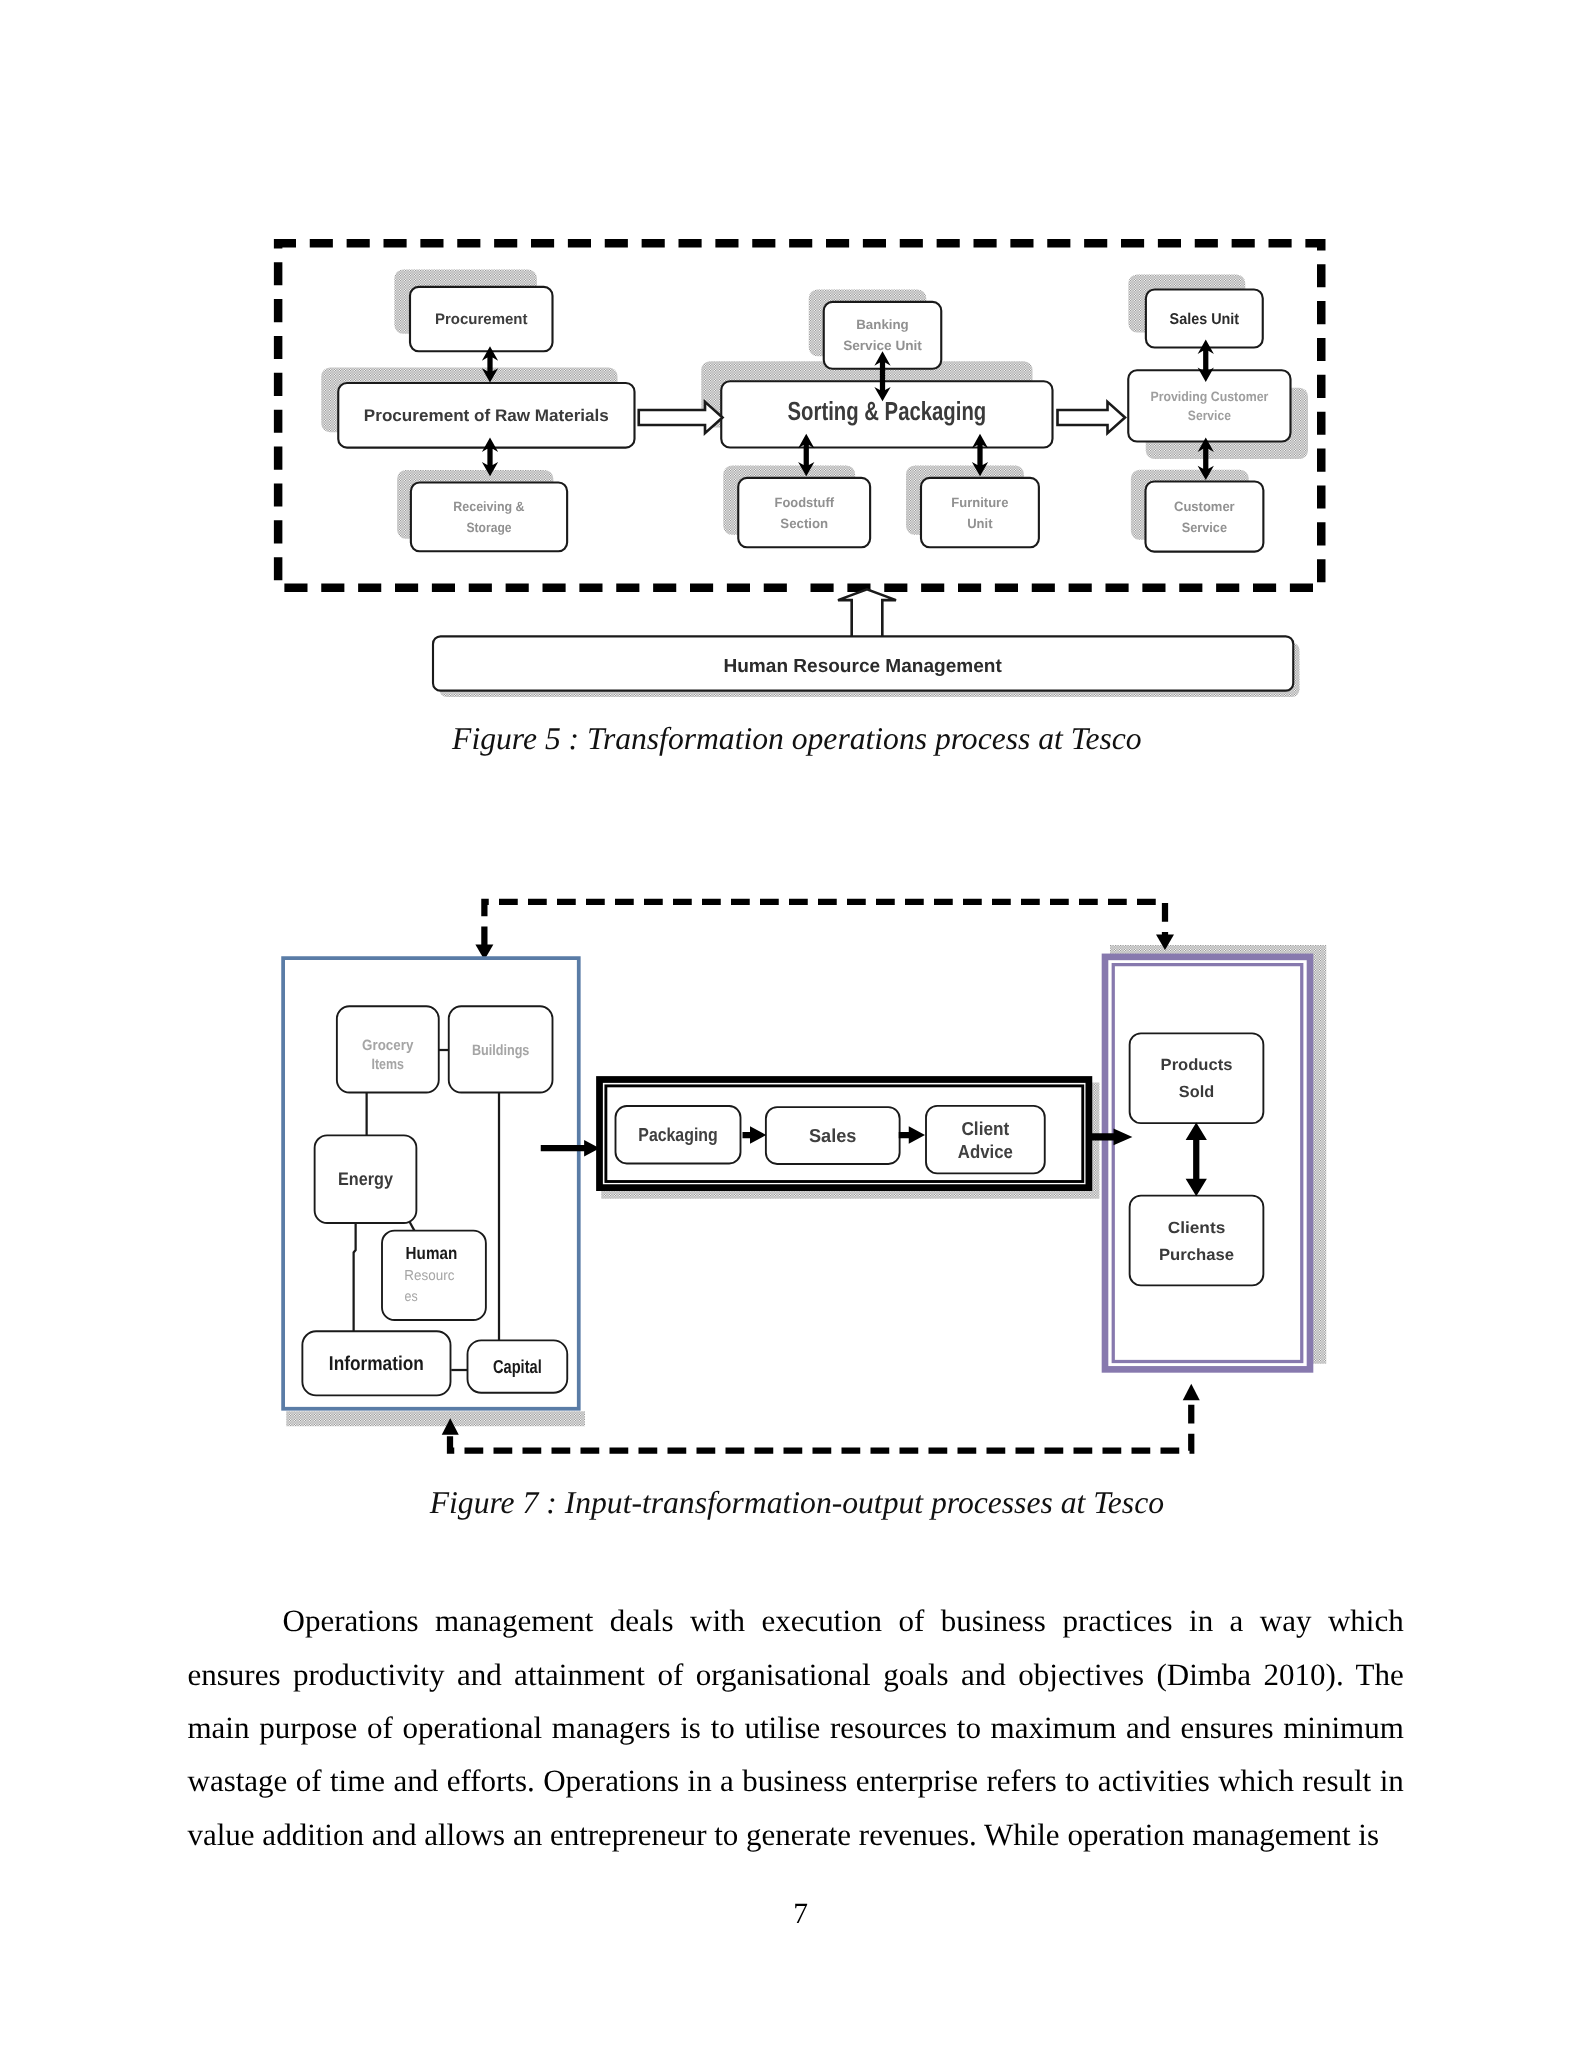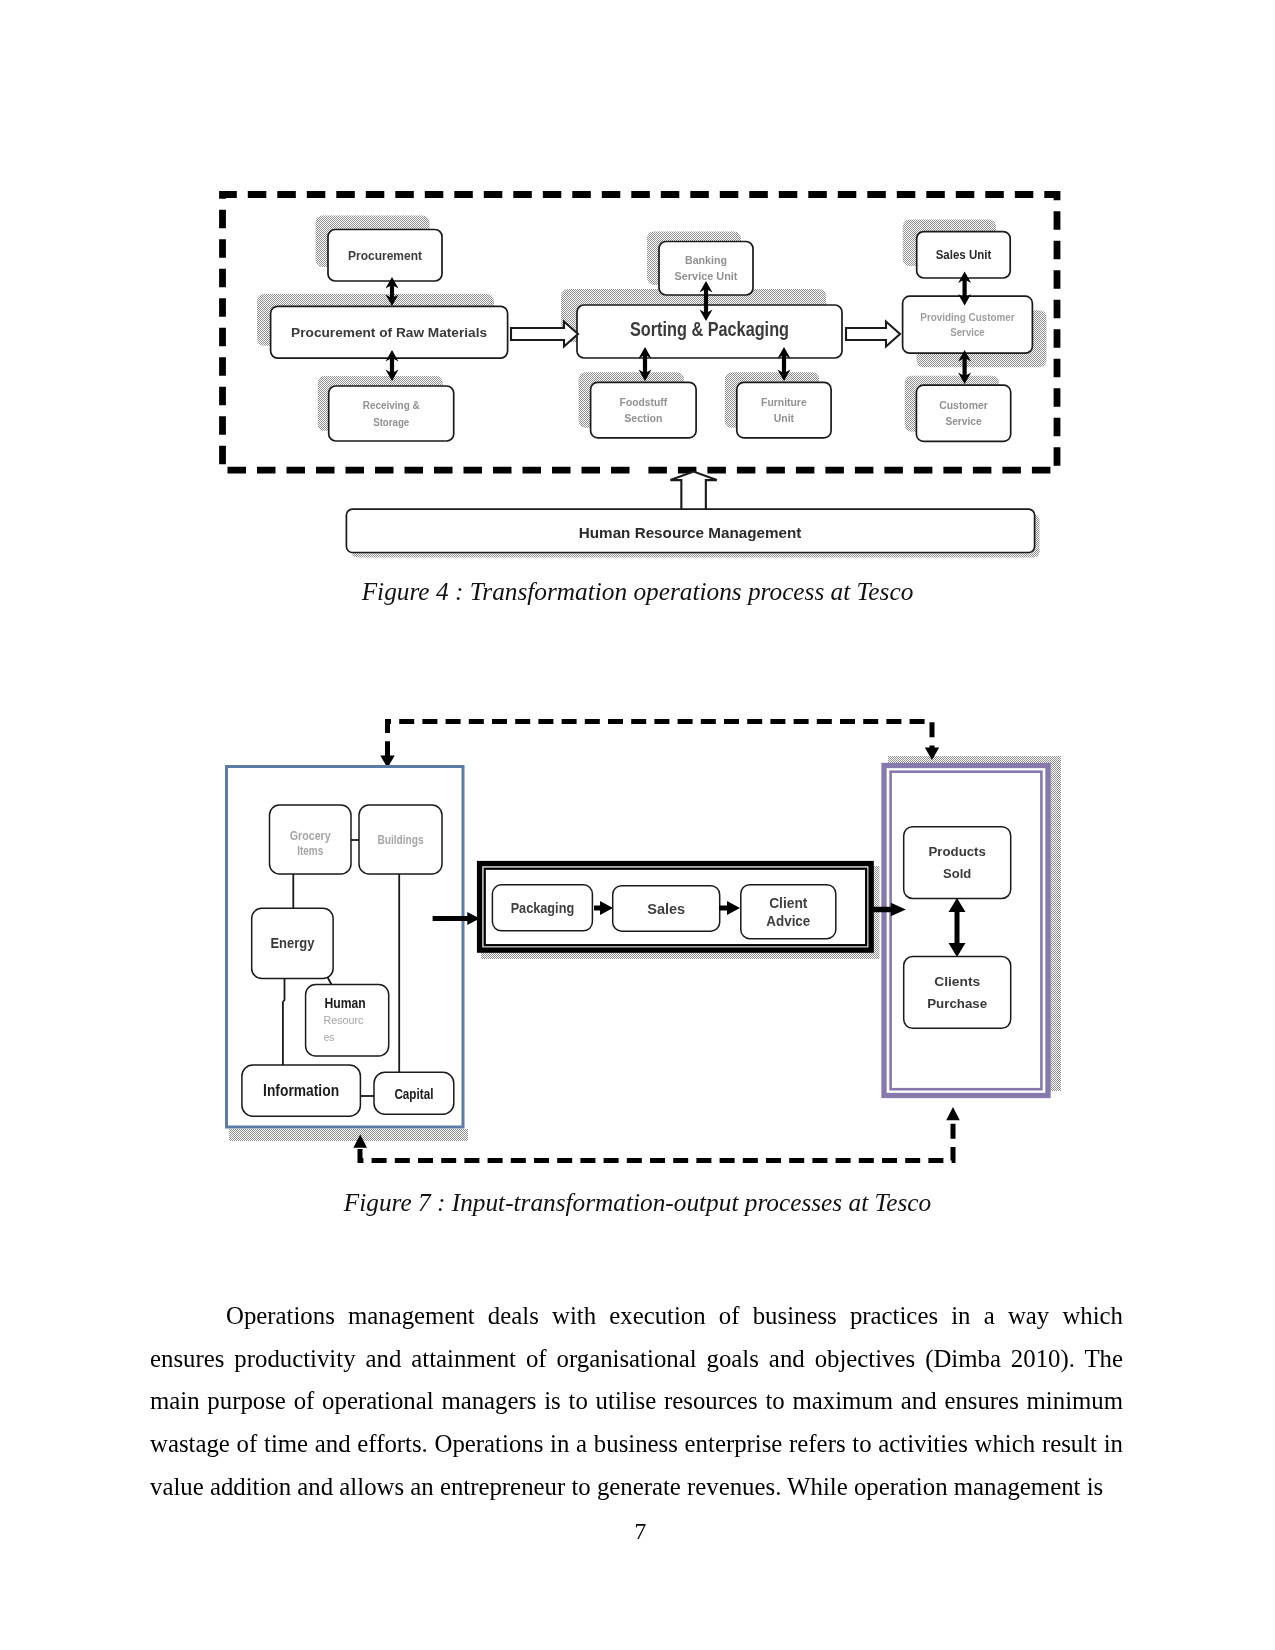--- a/index.html
+++ b/index.html
@@ -2,21 +2,21 @@
 <html><head>
 <meta charset="utf-8">
 <style>
   html,body{margin:0;padding:0;background:#fff;}
   body{width:1275px;height:1650px;position:relative;overflow:hidden;
        font-family:"Liberation Serif",serif;color:#000;
        -webkit-font-smoothing:antialiased;}
   .fig-caption{position:absolute;width:100%;text-align:center;font-style:italic;
        font-family:"Liberation Serif",serif;font-size:25.3px;color:#111;}
   #body-paragraph{position:absolute;left:150px;top:1277px;width:973px;
-       font-size:24.8px;line-height:42.7px;text-align:justify;color:#000;text-indent:76px;margin-top:18px;}
+       font-size:24.8px;line-height:42.7px;text-align:justify;color:#000;text-indent:76px;}
   #page-number{position:absolute;left:3px;top:1518px;width:100%;text-align:center;
        font-size:23.6px;color:#000;}
   svg{display:block;}
   .nd-txt{font-family:"Liberation Sans",sans-serif;text-anchor:middle;}
 </style>
 </head>
 <body>
 
 <svg id="figure2" width="1275" height="400" viewBox="0 0 1275 400" style="position:absolute;left:0;top:170px">
 <defs>
@@ -94,21 +94,21 @@
 <path d="M846,158.0 H886 V151.5 L900,164 L886,176.5 V170.0 H846 Z" fill="#ffffff" stroke="#1a1a1a" stroke-width="2.1"></path>
 <g>
 <path d="M681.35,340 V310.1 H670.4 L693.6,301.5 L716.8000000000001,310.1 H705.85 V340 Z" fill="#ffffff" stroke="#1a1a1a" stroke-width="2.1"></path>
 </g>
 <g>
 <path d="M357.4,344.1 H1033.6 A6,6 0 0 1 1039.6,350.1 V381.5 A6,6 0 0 1 1033.6,387.5 H357.4 A6,6 0 0 1 351.4,381.5 V350.1 A6,6 0 0 1 357.4,344.1 Z" fill="url(#hatch)" stroke="none"></path>
 <path d="M352.4,339.1 H1028.6 A6,6 0 0 1 1034.6,345.1 V376.5 A6,6 0 0 1 1028.6,382.5 H352.4 A6,6 0 0 1 346.4,376.5 V345.1 A6,6 0 0 1 352.4,339.1 Z" fill="#ffffff" stroke="#1a1a1a" stroke-width="1.7"></path>
 <text class="nd-txt" x="690.1" y="367.6" font-size="15.2" font-weight="600" fill="#2b2b2b" textLength="222.6" lengthAdjust="spacingAndGlyphs">Human Resource Management</text>
 </g>
 </svg>
-<div class="fig-caption" style="top:577px">Figure 4 : Transformation operations process at Tesco</div>
+<div class="fig-caption" style="top:577px">Figure 5 : Transformation operations process at Tesco</div>
 
 <svg id="figure3" width="1275" height="480" viewBox="0 0 1275 480" style="position:absolute;left:0;top:700px">
 <defs>
 <pattern id="hatch3" width="2" height="2" patternUnits="userSpaceOnUse">
         <rect width="2" height="2" fill="#ffffff"></rect>
         <rect width="1" height="1" fill="#8f8f8f"></rect>
         <rect x="1" y="1" width="1" height="1" fill="#8f8f8f"></rect>
       </pattern>
 </defs>
 <g>

